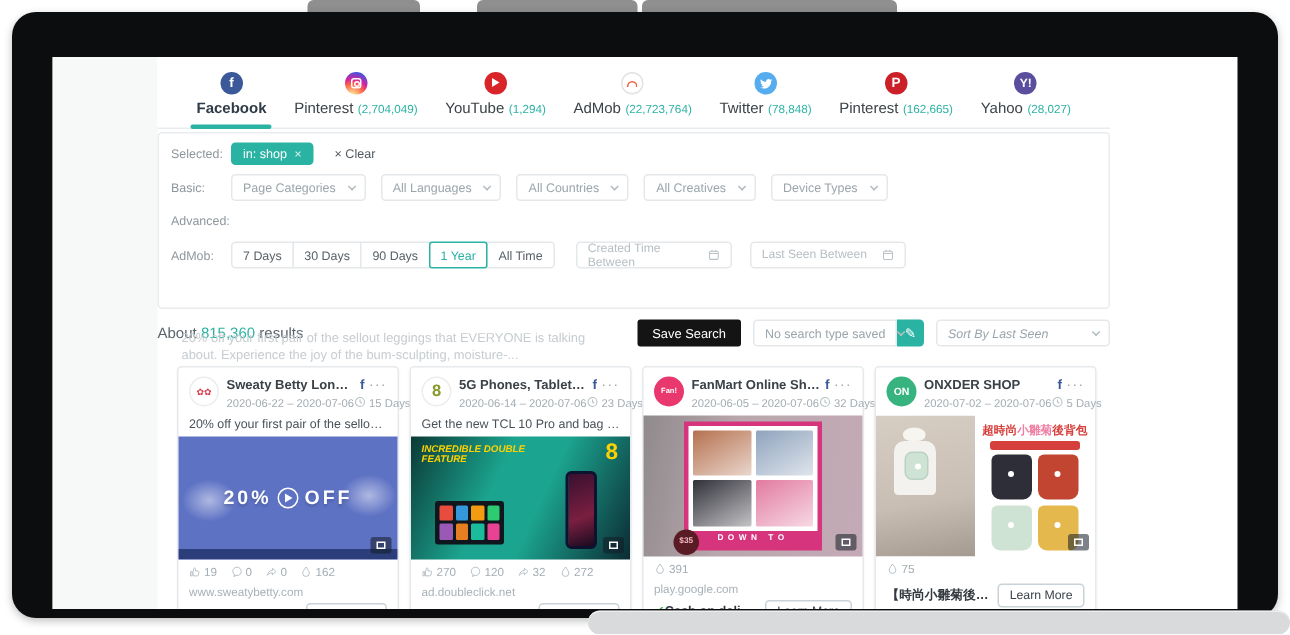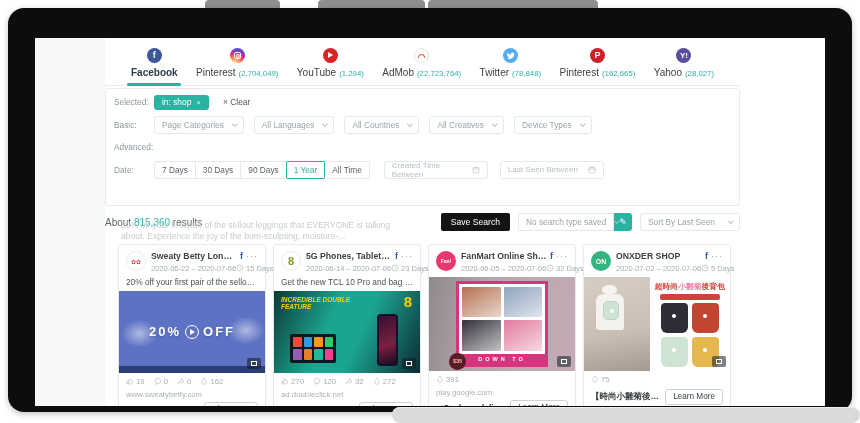--- a/index.html
+++ b/index.html
@@ -50,21 +50,21 @@
 
   
   .results { position:absolute; left:70px; top:173px; width:635px; height:22px; display:flex; align-items:center; justify-content:space-between; }
   .rtext { font-size:10px; color:#5b646a; }
   .rtext .count { color:#2ab3a3; font-weight:normal; }
   .rright { display:flex; align-items:flex-start; gap:8px; }
   .save-btn { background:#141414; color:#fff; font-size:8.6px; padding:4px 10px; border-radius:2px; border:none; cursor:pointer; }
   .saved-wrap { display:flex; align-items:stretch; }
   .saved-wrap .select { border-radius:3px 0 0 3px; width:96px; }
   .pencil { width:18px; background:#2ab3a3; color:#fff; display:flex; align-items:center; justify-content:center; font-size:9px; border-radius:0 3px 3px 0; cursor:pointer; }
-  .sort-sel { width:100px; }
+  .sort-sel { width:116px;font-style:italic; }
 
   
   .ghost { position:absolute; left:86px; top:182px; width:278px; font-size:8.6px; line-height:10.8px; color:#c6ccd0; z-index:0; }
 
   
   .cards { position:absolute; left:83px; top:206px; display:flex; gap:7px; z-index:1; }
   .card { width:148px; background:#fff; border:1px solid #e7eaec; border-radius:3px; box-shadow:0 1px 2px rgba(0,0,0,.05); display:flex; flex-direction:column; cursor:pointer; }
   .card-head { padding:6px 7px 4px; display:flex; gap:5px; }
   .avatar { width:20px; height:20px; border-radius:50%; flex:none; display:flex; align-items:center; justify-content:center; font-weight:bold; overflow:hidden; }
   .head-mid { flex:1; min-width:0; }
@@ -223,21 +223,21 @@
                 <span>Device Types</span>
                 <i class="chev"></i>
               </div>
             </div>
           </div>
           <div class="frow">
             <span class="flabel">Advanced:</span>
           </div>
         </div>
       <div class="frow">
-        <span class="flabel">Date:</span>
+        <span class="flabel">AdMob:</span>
         <div class="presets" id="presets">
             <span class="preset">7 Days</span>
             <span class="preset">30 Days</span>
             <span class="preset">90 Days</span>
             <span class="preset active">1 Year</span>
             <span class="preset">All Time</span>
           </div>
         <div class="dateinputs" id="dateinputs">
             <div class="dateinput">
               <span>Created Time Between</span>

